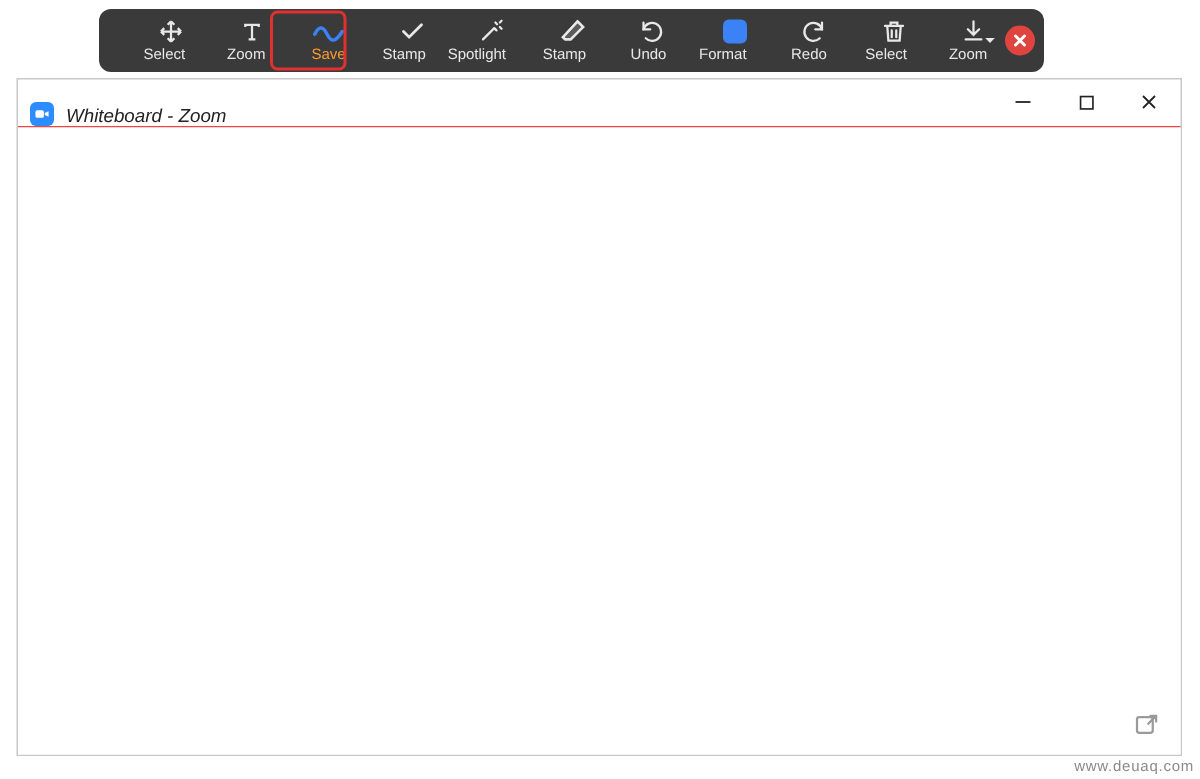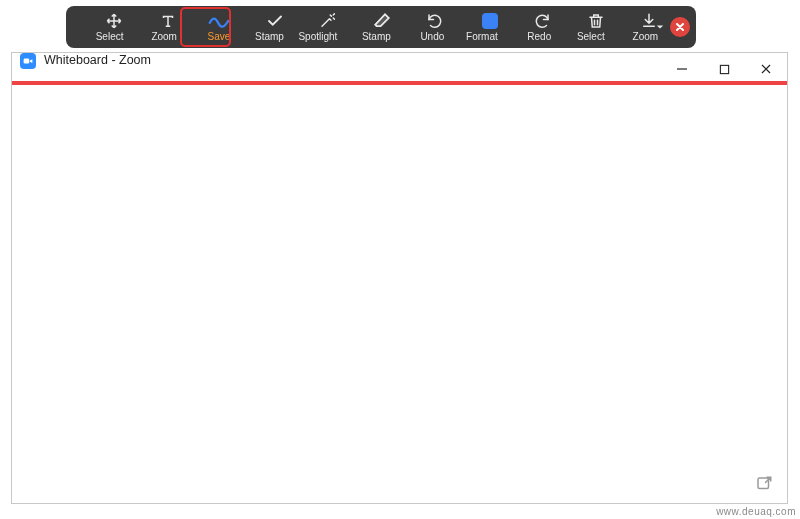--- a/index.html
+++ b/index.html
@@ -85,22 +85,23 @@
       top: 52px;
       left: 11px;
       width: 777px;
       height: 452px;
       border: 1px solid #c8c8c8;
       background: #fff;
     }
     .titlebar {
       height: 32px;
       display: flex;
-      align-items: flex-start;
-      border-bottom: 4px solid #ef4444;
+      align-items: flex-end;
+      border-bottom: 1px solid #ef4444;
+      font-style: italic;
     }
     .app-icon {
       width: 16px;
       height: 16px;
       background: #2d8cff;
       border-radius: 4px;
       margin: 0 8px;
       display: flex;
       align-items: center;
       justify-content: center;

